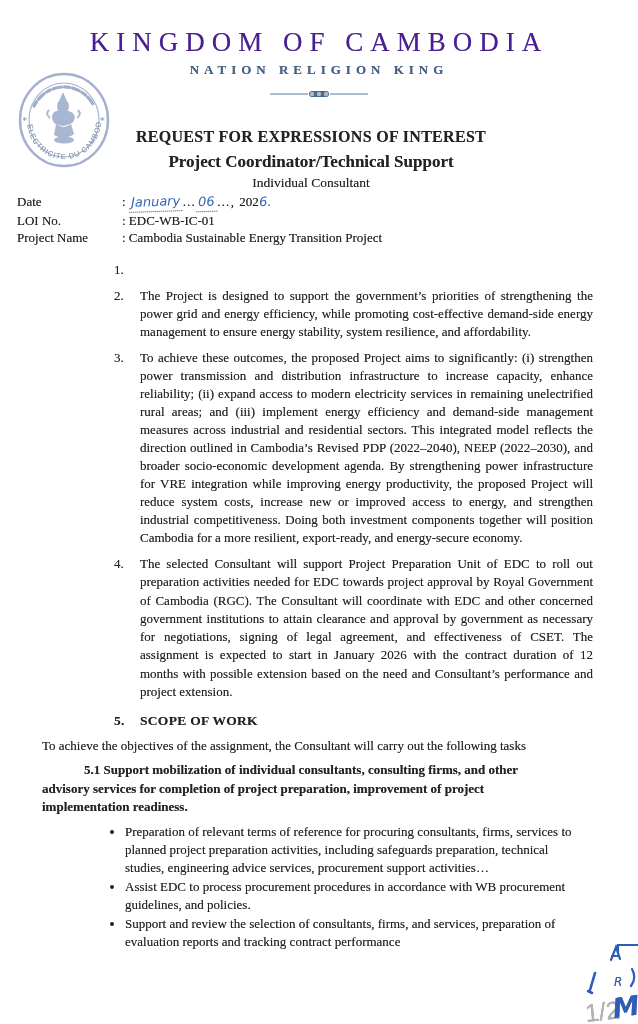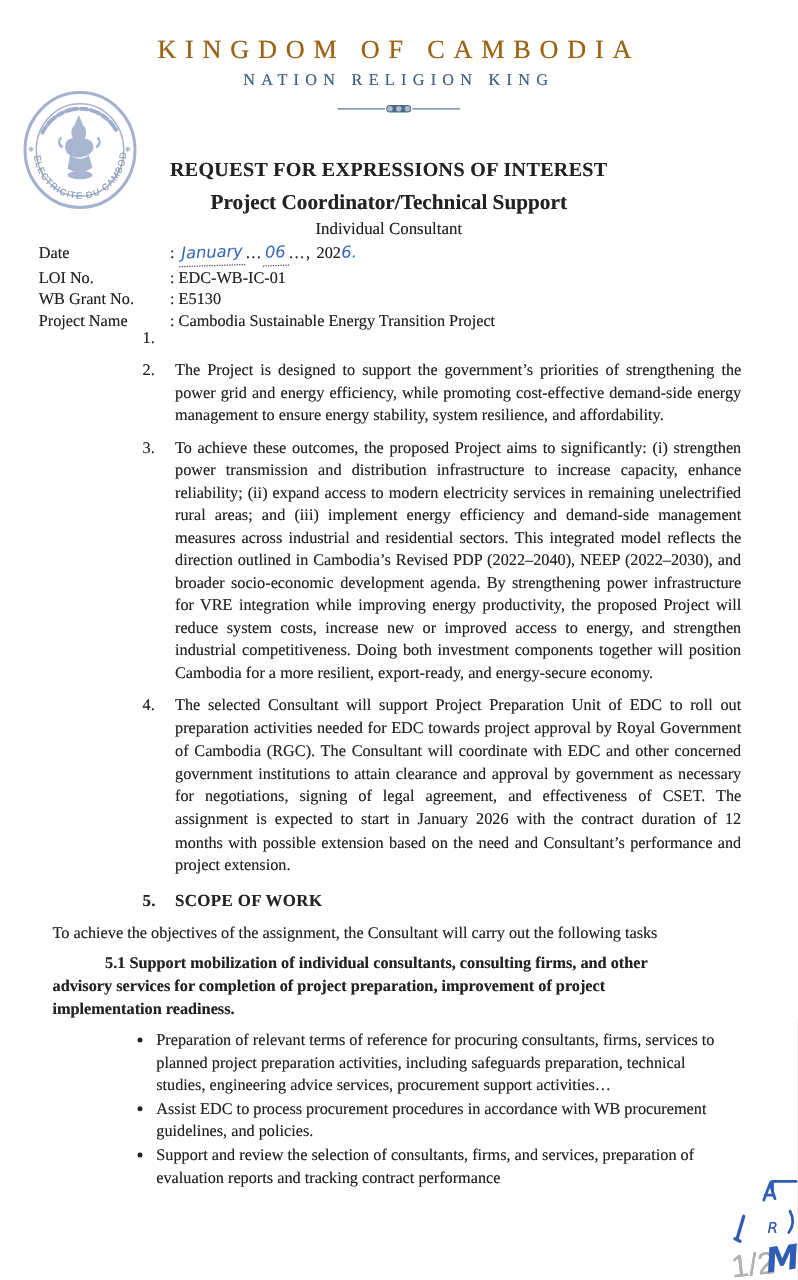--- a/index.html
+++ b/index.html
@@ -11,37 +11,37 @@
     margin: 0 auto;
     background: #ffffff;
     font-family: "Liberation Serif", serif;
     color: #232323;
     overflow: hidden;
     text-shadow: 0 0 0.5px rgba(50,50,50,0.55);
   }
   
   .kh-header { position: absolute; top: 27px; left: 0; right: 0; text-align: center; }
   .kingdom {
-    font-size: 21px; letter-spacing: 7px; color: #a16207; font-weight: 500;
+    font-size: 27px; letter-spacing: 7px; color: #4c1d95; font-weight: 500;
     text-shadow: 0 0 0.6px rgba(69,97,127,0.6);
   }
   .motto {
-    margin-top: 4px; font-size: 13px; letter-spacing: 5px; font-weight: 400; color: #45617f;
+    margin-top: 4px; font-size: 13px; letter-spacing: 5px; font-weight: 700; color: #45617f;
     text-shadow: 0 0 0.5px rgba(69,97,127,0.6);
   }
   .hdr-divider { margin-top: 8px; }
   
   .seal { position: absolute; left: 16px; top: 70px; width: 96px; height: 100px; opacity: 0.85; }
   
   .title-block { position: absolute; top: 128px; left: 0; right: 16px; text-align: center; }
   .req-title { font-size: 16px; font-weight: 700; letter-spacing: 0.3px; }
   .pos-title { margin-top: 6px; font-size: 17px; font-weight: 700; }
   .ind-title { margin-top: 3px; font-size: 13.5px; }
   
-  .meta { position: absolute; top: 193px; left: 31px; width: 560px; font-size: 13px; }
+  .meta { position: absolute; top: 193px; left: 17px; width: 560px; font-size: 13px; }
   .mrow { display: flex; line-height: 17.5px; }
   .mlabel { width: 105px; flex: none; }
   .hand {
     font-family: "DejaVu Sans", sans-serif;
     font-style: italic;
     color: #3565b8;
     display: inline-block;
     transform: rotate(-2deg);
     font-size: 13px;
     text-shadow: none;
@@ -130,24 +130,20 @@
       <span class="mlabel">Date</span>
       <span class="mvalue">
         <span>: </span><span class="hand dotted">January</span><span class="dots">…</span><span class="hand dotted">06</span><span class="dots">…, </span><span>202</span><span class="hand">6.</span>
       </span>
     </div>
     <div class="mrow">
       <span class="mlabel">LOI No.</span>
       <span class="mvalue">: EDC-WB-IC-01</span>
     </div>
     <div class="mrow">
-      <span class="mlabel">WB Grant No.</span>
-      <span class="mvalue">: E5130</span>
-    </div>
-    <div class="mrow">
       <span class="mlabel">Project Name</span>
       <span class="mvalue">: Cambodia Sustainable Energy Transition Project</span>
     </div>
   </div>
 
   <div class="content">
     <div class="item">
       <span class="n">1.</span>
     </div>
     <div class="item">

